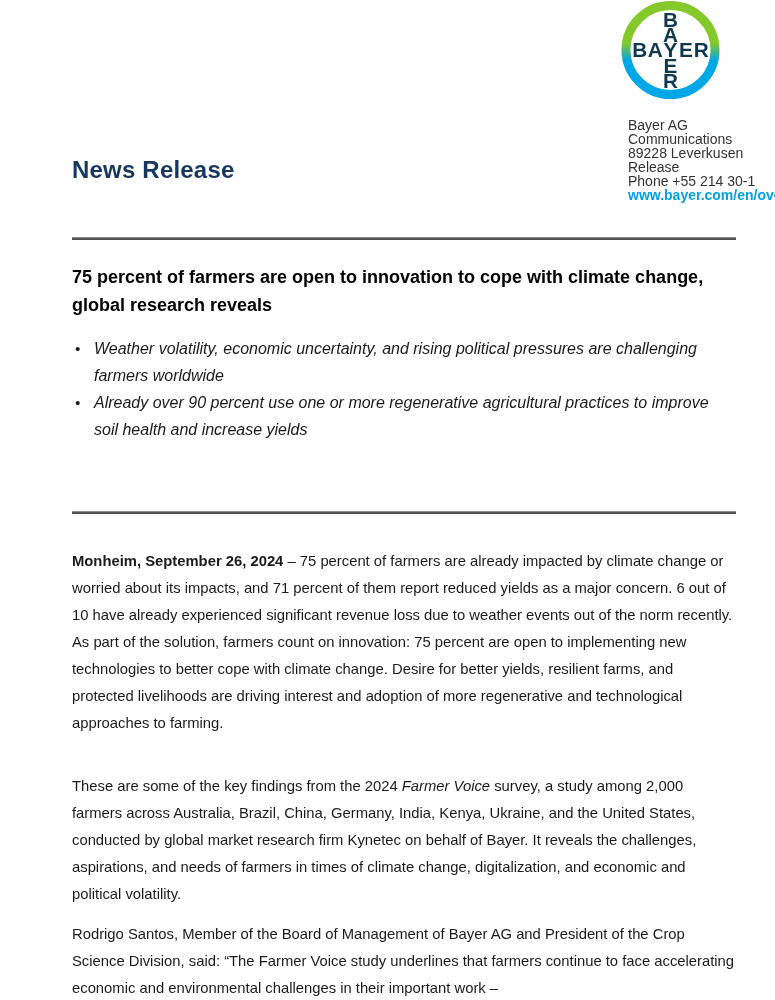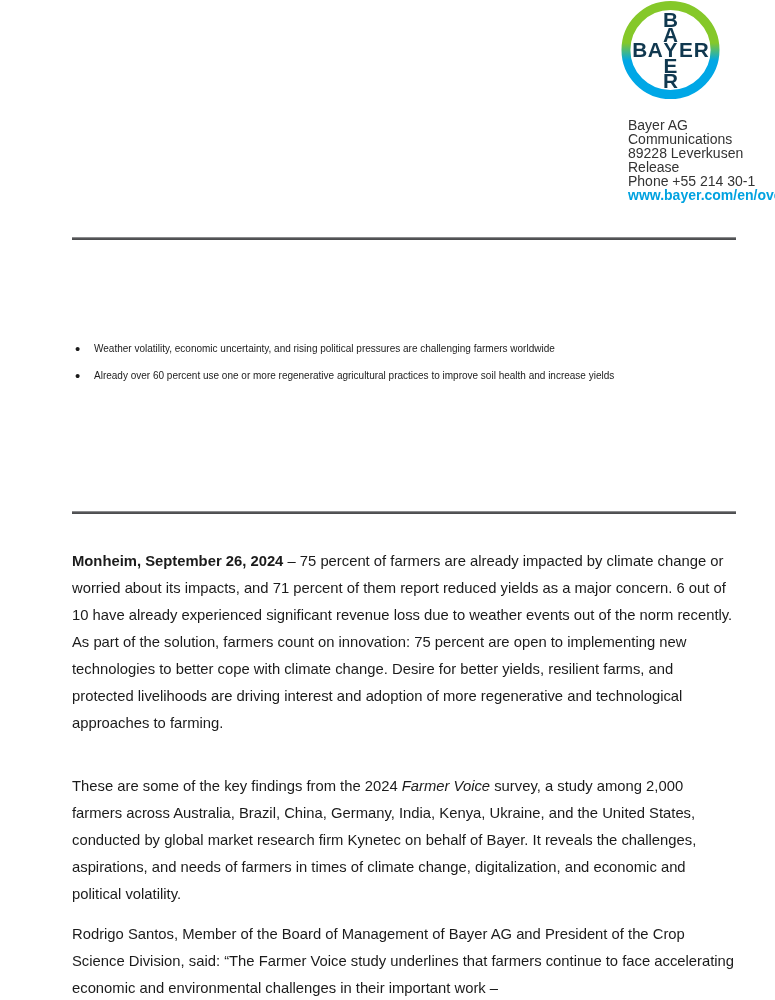--- a/index.html
+++ b/index.html
@@ -47,21 +47,21 @@
   .headline {
     position: absolute; left: 72px; top: 263px; width: 664px;
     font-size: 18px; font-weight: bold; line-height: 28px; color: #000000;
     margin: 0;
   }
 
   
   .bullets {
     position: absolute; left: 72px; top: 335px; width: 655px;
     margin: 0; padding: 0; list-style: none;
-    font-size: 10px; line-height: 27px;
+    font-size: 16px; line-height: 27px; font-style: italic;
   }
   .bullets li { position: relative; padding-left: 22px; }
   .bullets li::before {
     content: "•"; position: absolute; left: 3px; top: 0;
     font-size: 15px;
   }
 
   
   .body-par {
     position: absolute; left: 72px; width: 664px;
@@ -96,37 +96,39 @@
       <text x="65.5" y="57.5">E</text>
       <text x="81" y="57.5">R</text>
 
       <text x="50" y="26.5">B</text>
       <text x="50" y="42">A</text>
       <text x="50" y="73">E</text>
       <text x="50" y="88.5">R</text>
     </g>
   </svg>
 
+  <div class="masthead-title">News Release</div>
 
   <div class="contact">
     <div>Bayer AG</div>
     <div>Communications</div>
     <div>89228 Leverkusen</div>
     <div>Release</div>
     <div>Phone +55 214 30-1</div>
     <a class="link">www.bayer.com/en/over</a>
   </div>
 
   <div class="rule rule-1"></div>
   <div class="rule rule-2"></div>
 
+  <h1 class="headline">75 percent of farmers are open to innovation to cope with climate change, global research reveals</h1>
 
   <ul class="bullets">
     <li>Weather volatility, economic uncertainty, and rising political pressures are challenging farmers worldwide</li>
-    <li>Already over 60 percent use one or more regenerative agricultural practices to improve soil health and increase yields</li>
+    <li>Already over 90 percent use one or more regenerative agricultural practices to improve soil health and increase yields</li>
   </ul>
 
   <p class="body-par par-1">
     <strong>Monheim, September 26, 2024</strong><span> – 75 percent of farmers are already impacted by climate change or worried about its impacts, and 71 percent of them report reduced yields as a major concern. 6 out of 10 have already experienced significant revenue loss due to weather events out of the norm recently. As part of the solution, farmers count on innovation: 75 percent are open to implementing new technologies to better cope with climate change. Desire for better yields, resilient farms, and protected livelihoods are driving interest and adoption of more regenerative and technological approaches to farming.</span>
   </p>
 
   <p class="body-par par-2">
     <span>These are some of the key findings from the 2024 </span><em>Farmer Voice</em><span> survey, a study among 2,000 farmers across Australia, Brazil, China, Germany, India, Kenya, Ukraine, and the United States, conducted by global market research firm Kynetec on behalf of Bayer. It reveals the challenges, aspirations, and needs of farmers in times of climate change, digitalization, and economic and political volatility.</span>
   </p>
 

